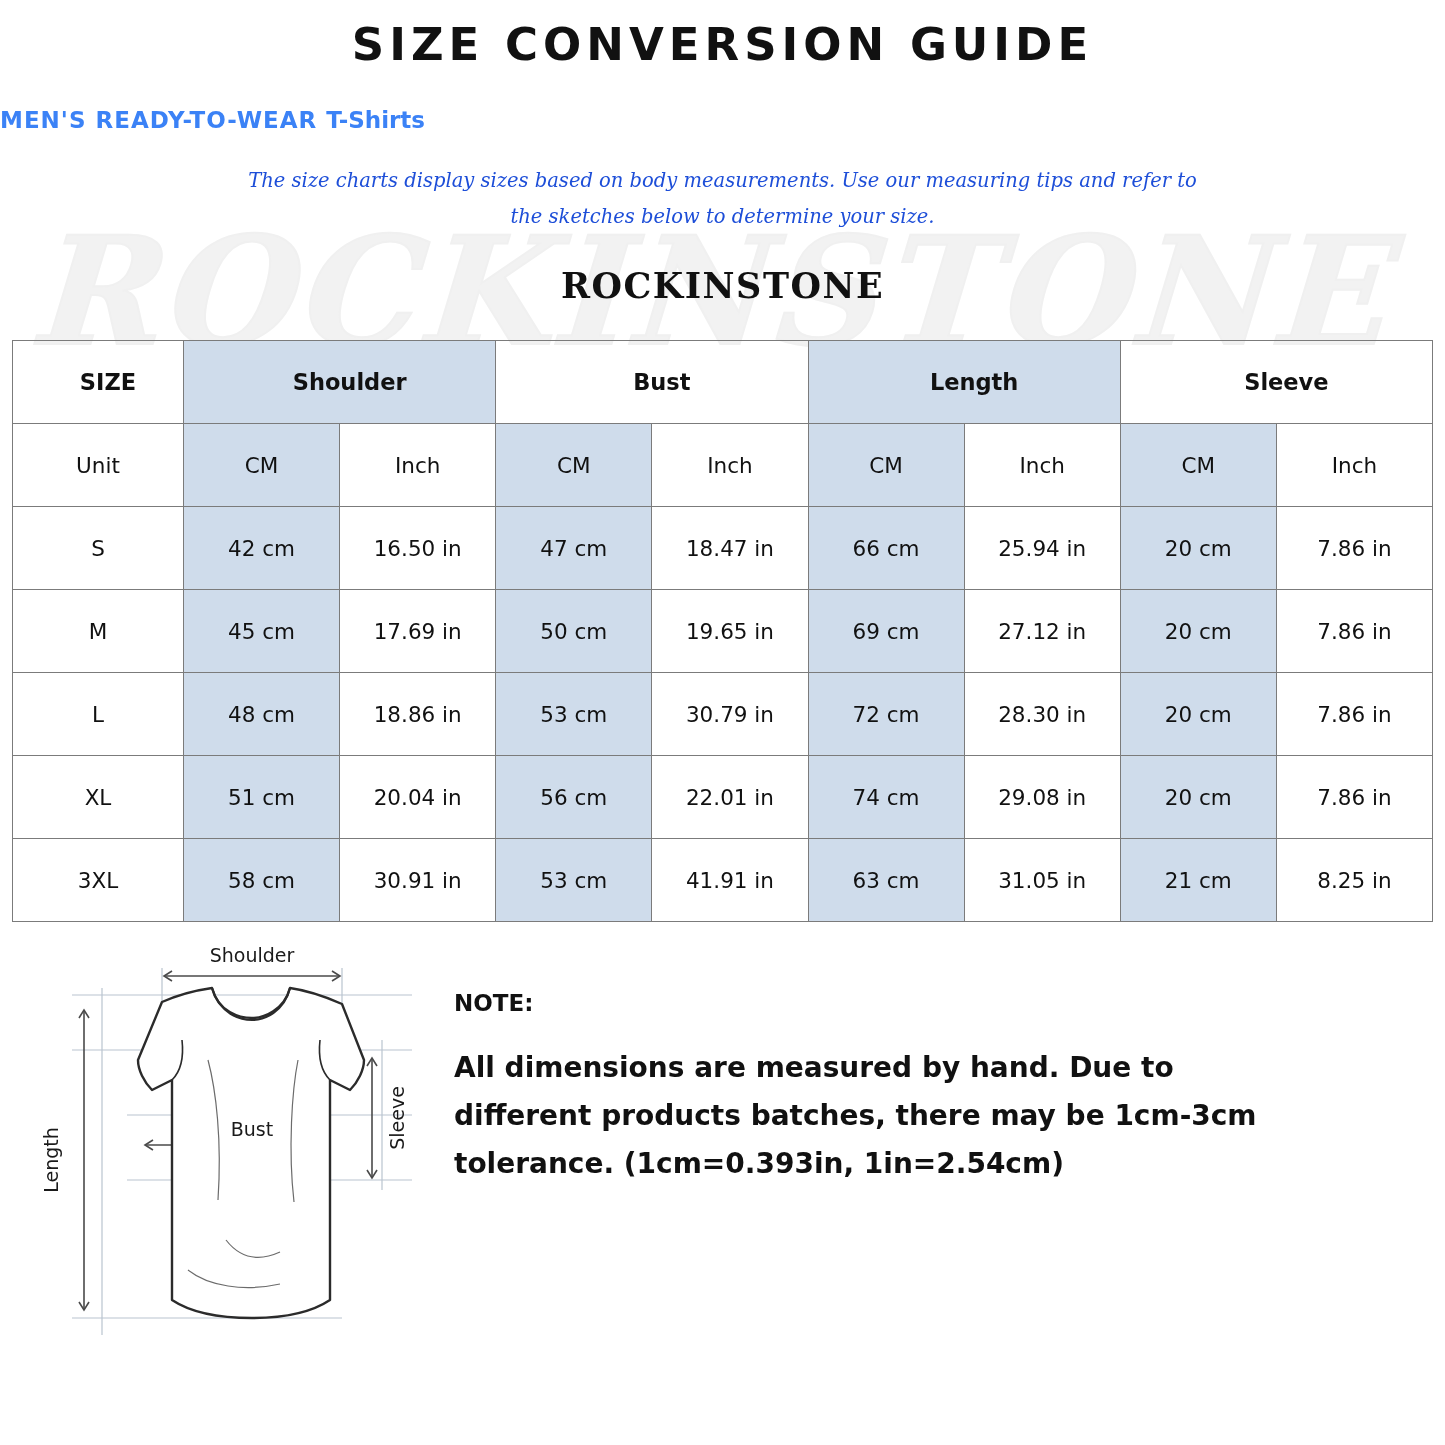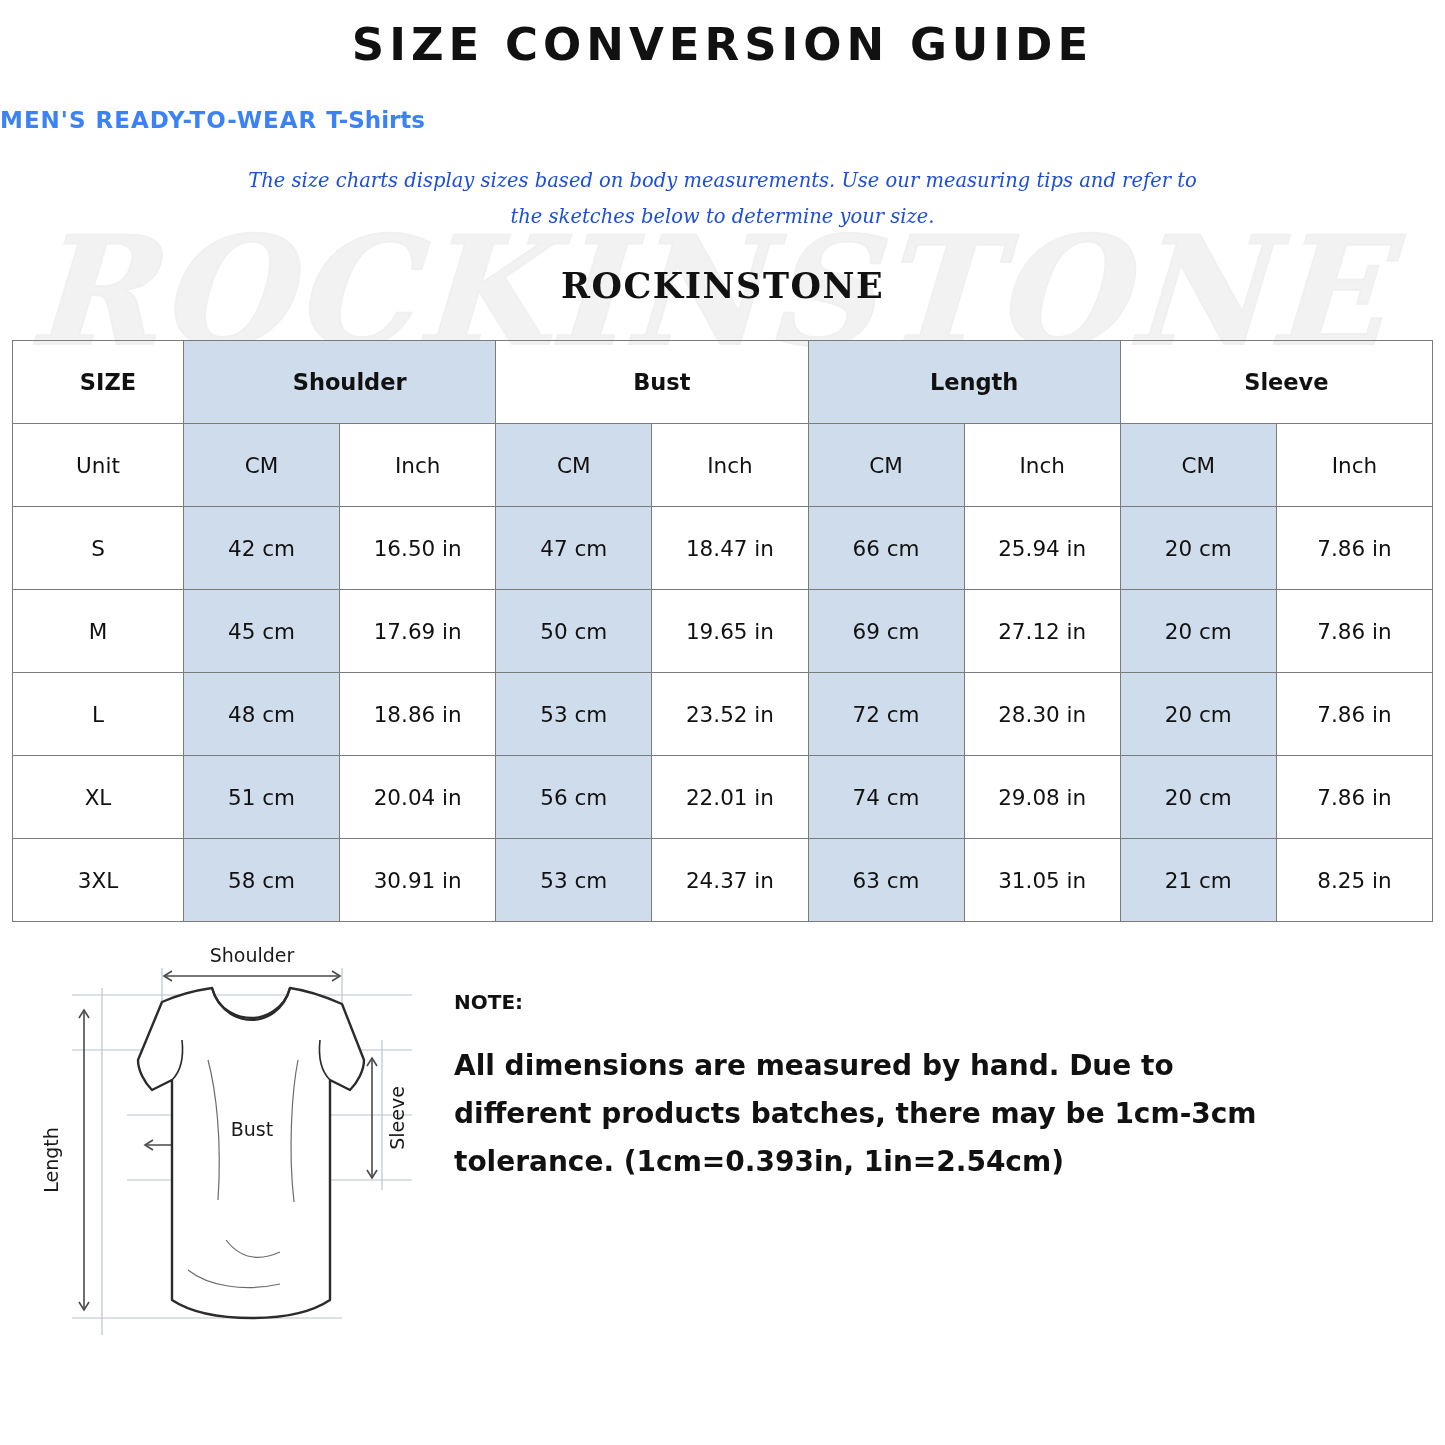--- a/index.html
+++ b/index.html
@@ -123,21 +123,21 @@
     height: 395px;
     position: relative;
     flex: 0 0 420px;
   }
   .note-wrap {
     flex: 1;
     padding-left: 22px;
     padding-top: 50px;
   }
   .note-title {
-    font-size: 20px;
+    font-size: 23px;
     font-weight: 700;
     color: #111;
     margin-bottom: 28px;
   }
   .note-body {
     font-size: 28px;
     font-weight: 700;
     line-height: 1.72;
     color: #111;
     max-width: 830px;
@@ -204,21 +204,21 @@
         <td>27.12  in</td>
         <td class="shade">20 cm</td>
         <td>7.86  in</td>
       </tr>
 
       <tr>
         <td class="col-size">L</td>
         <td class="shade">48 cm</td>
         <td>18.86  in</td>
         <td class="shade">53 cm</td>
-        <td>23.52  in</td>
+        <td>30.79  in</td>
         <td class="shade">72 cm</td>
         <td>28.30  in</td>
         <td class="shade">20 cm</td>
         <td>7.86  in</td>
       </tr>
 
       <tr>
         <td class="col-size">XL</td>
         <td class="shade">51 cm</td>
         <td>20.04  in</td>
@@ -229,21 +229,21 @@
         <td class="shade">20 cm</td>
         <td>7.86  in</td>
       </tr>
 
 
       <tr>
         <td class="col-size">3XL</td>
         <td class="shade">58 cm</td>
         <td>30.91  in</td>
         <td class="shade">53 cm</td>
-        <td>24.37  in</td>
+        <td>41.91  in</td>
         <td class="shade">63 cm</td>
         <td>31.05  in</td>
         <td class="shade">21 cm</td>
         <td>8.25  in</td>
       </tr>
     </tbody>
   </table>
 
   <div class="bottom">
 

